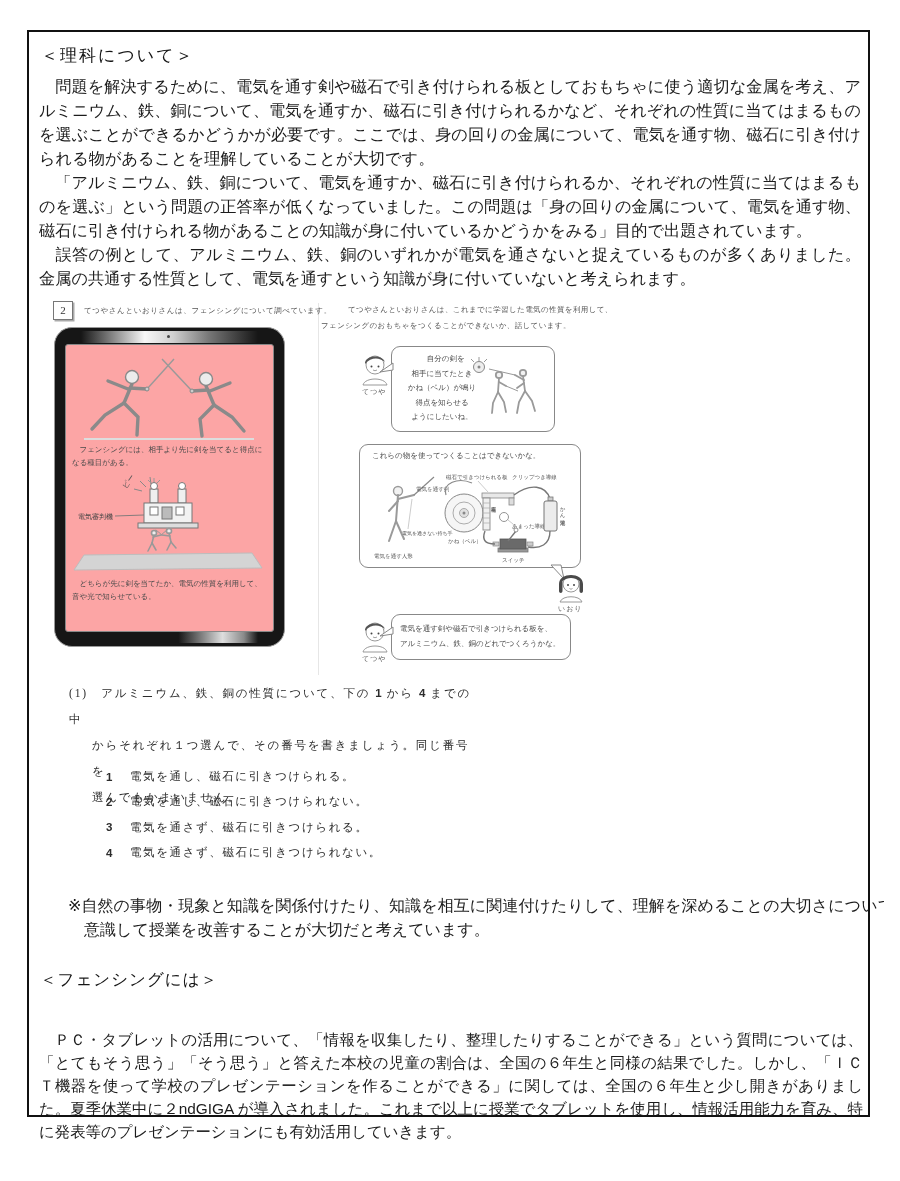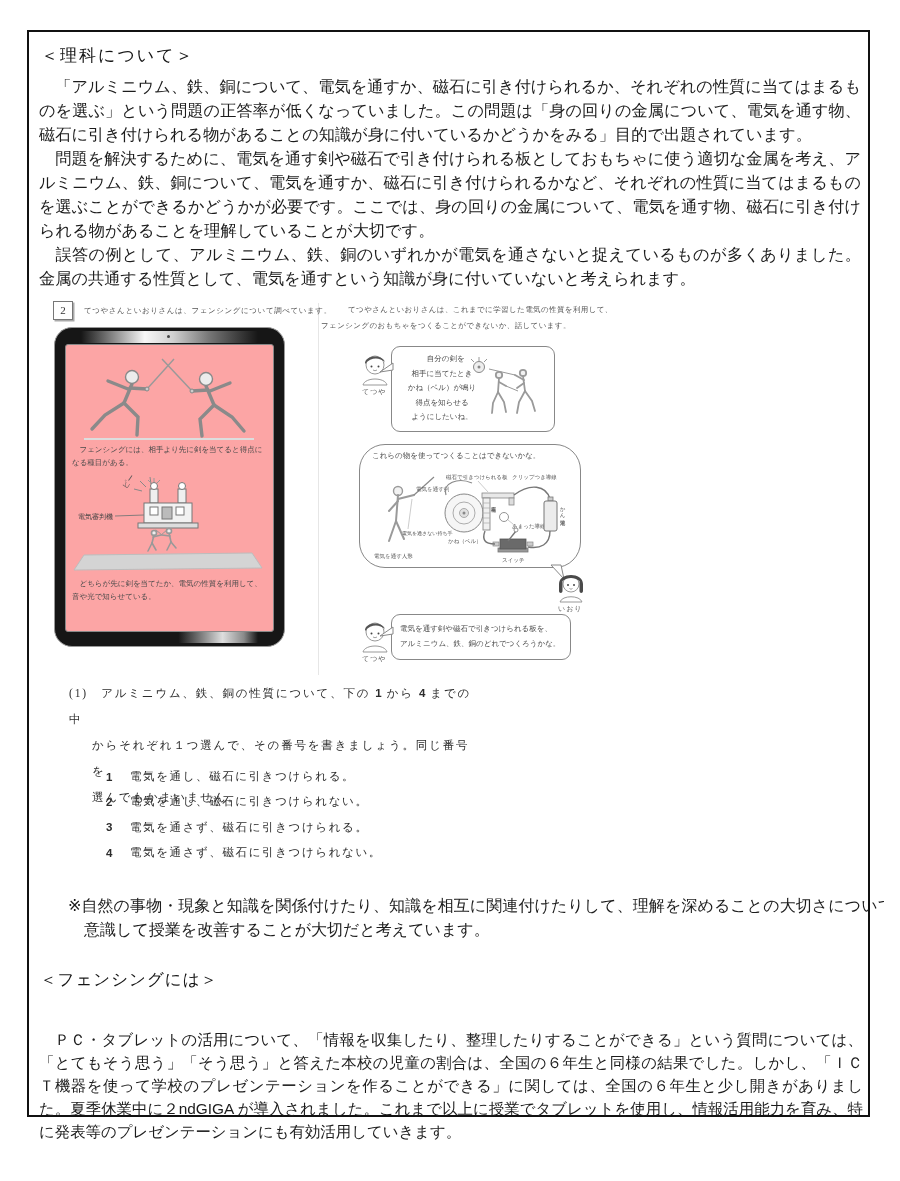--- a/index.html
+++ b/index.html
@@ -36,21 +36,21 @@
   .cap1{top:98px;}
   .cap2{top:232px;}
 
   
   .rintro{font-size:7.5px;letter-spacing:.4px;}
   .charlabel{font-size:7px;letter-spacing:1px;color:#555;}
   .bubble{border:1px solid #888;border-radius:9px;background:#fff;}
   .b1{left:391px;top:346px;width:162px;height:84px;text-align:center;}
   .b1 .blines{position:absolute;left:10px;top:5px;width:80px;font-size:7.5px;line-height:14.6px;color:#4a4a4a;}
   .b1 .blines div:first-child{text-indent:1em;}
-  .b2{left:359px;top:444px;width:220px;height:122px;border-radius:26px;}
+  .b2{left:359px;top:444px;width:220px;height:122px;}
   .b2text{left:12px;top:6px;font-size:7.5px;color:#4a4a4a;}
   .b3{left:391px;top:614px;width:178px;height:44px;}
   .b3 .blines{position:absolute;left:8px;top:6px;width:164px;text-align:left;
               font-size:7.5px;line-height:15px;color:#4a4a4a;}
   .tail-l{left:-12px;top:16px;}
   .tail-l3{left:-12px;top:12px;}
   .tail-br{right:14px;bottom:-13px;}
 
   
   .qblock{left:69px;top:680px;width:410px;font-size:11.5px;line-height:26px;letter-spacing:1.8px;color:#2c2c2c;}
@@ -67,22 +67,22 @@
 </style>
 </head>
 <body>
 
 <div class="page">
   <div class="abs frame"></div>
 
   <div class="abs h-title">＜理科について＞</div>
 
   <div class="abs bodytext">
+    <p>　問題を解決するために、電気を通す剣や磁石で引き付けられる板としておもちゃに使う適切な金属を考え、アルミニウム、鉄、銅について、電気を通すか、磁石に引き付けられるかなど、それぞれの性質に当てはまるものを選ぶことができるかどうかが必要です。ここでは、身の回りの金属について、電気を通す物、磁石に引き付けられる物があることを理解していることが大切です。</p>
     <p>　「アルミニウム、鉄、銅について、電気を通すか、磁石に引き付けられるか、それぞれの性質に当てはまるものを選ぶ」という問題の正答率が低くなっていました。この問題は「身の回りの金属について、電気を通す物、磁石に引き付けられる物があることの知識が身に付いているかどうかをみる」目的で出題されています。</p>
-    <p>　問題を解決するために、電気を通す剣や磁石で引き付けられる板としておもちゃに使う適切な金属を考え、アルミニウム、鉄、銅について、電気を通すか、磁石に引き付けられるかなど、それぞれの性質に当てはまるものを選ぶことができるかどうかが必要です。ここでは、身の回りの金属について、電気を通す物、磁石に引き付けられる物があることを理解していることが大切です。</p>
     <p>　誤答の例として、アルミニウム、鉄、銅のいずれかが電気を通さないと捉えているものが多くありました。金属の共通する性質として、電気を通すという知識が身に付いていないと考えられます。</p>
   </div>
 
   <div class="scan">
     <div class="abs divider"></div>
     <div class="abs q2box">2</div>
     <div class="abs lheader">てつやさんといおりさんは、フェンシングについて調べています。</div>
 
     <div class="abs tablet">
       <div class="abs tab-topbar"></div>

